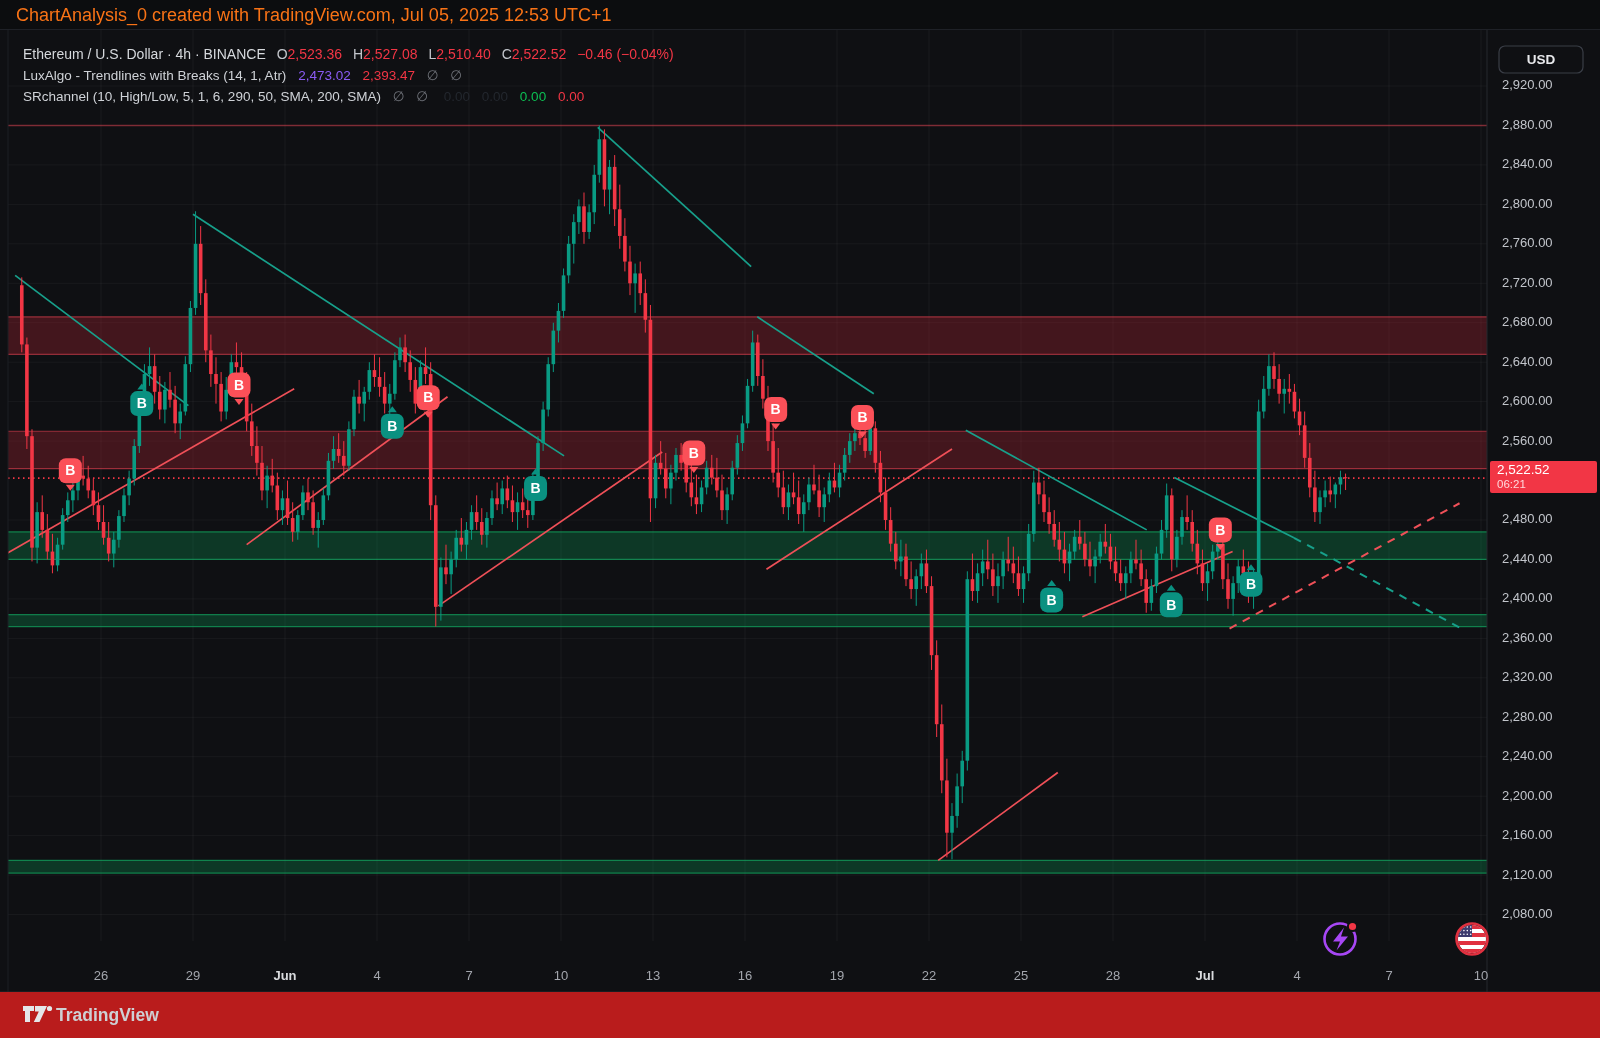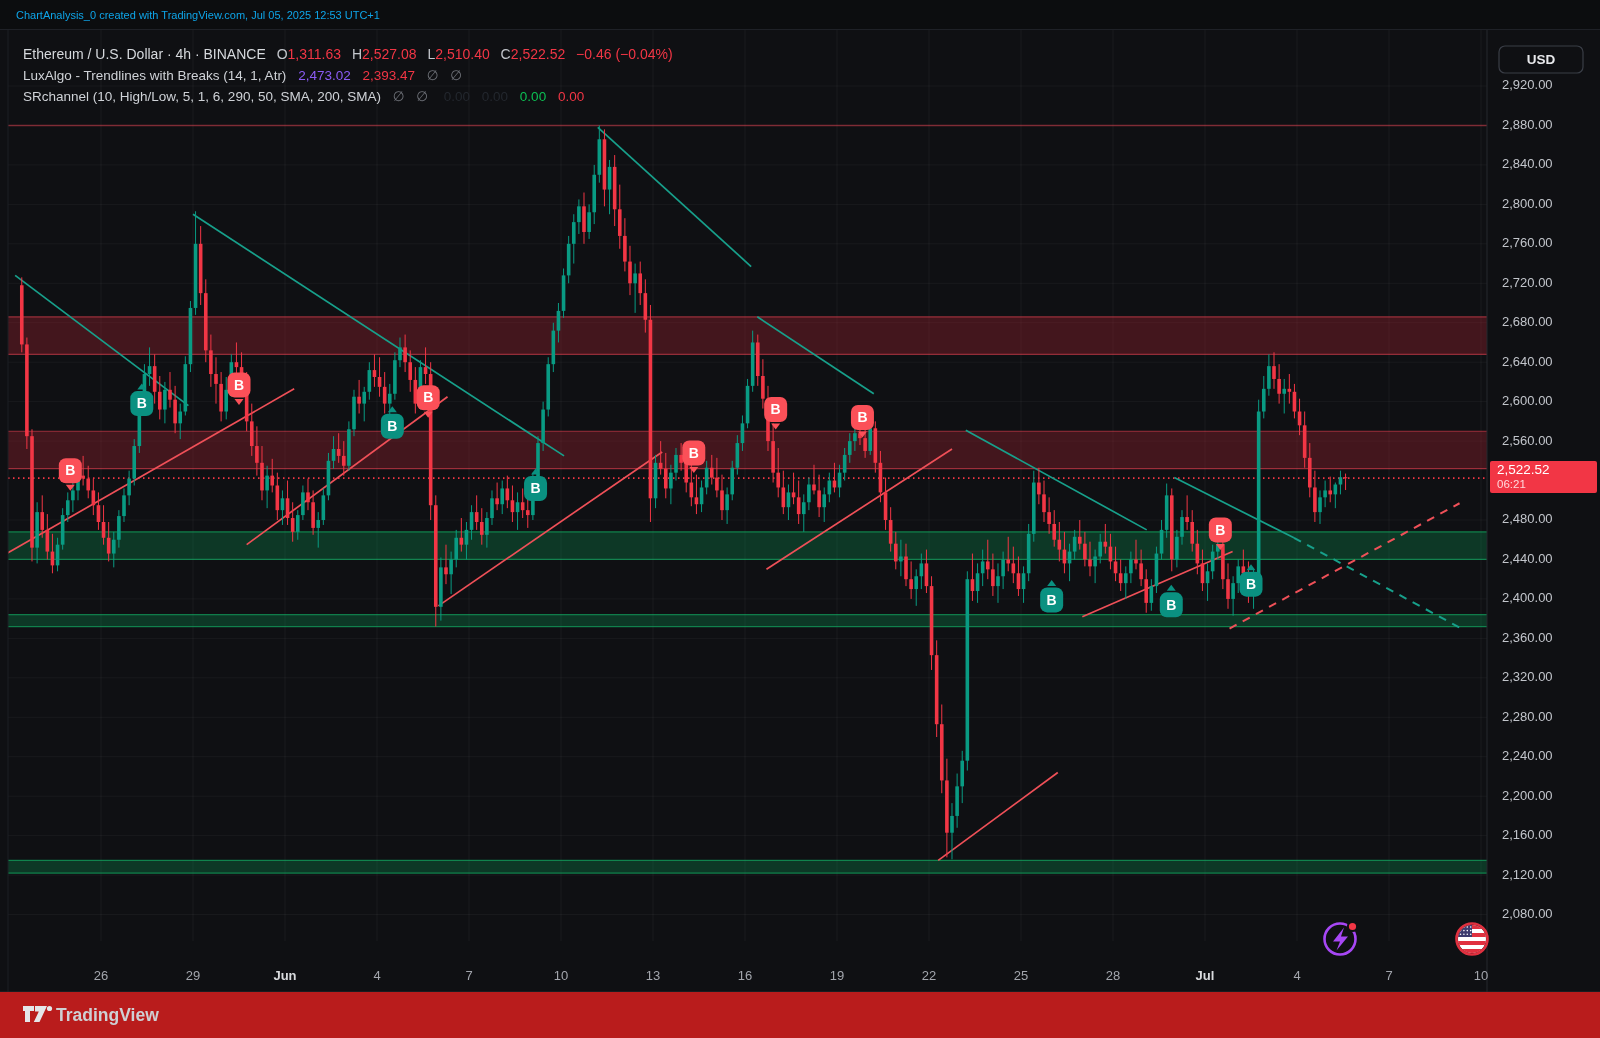--- a/index.html
+++ b/index.html
@@ -1,20 +1,20 @@
 <!DOCTYPE html>
 <html><head>
 <meta charset="utf-8">
 <style>
   html,body{margin:0;padding:0;background:#0f1013;width:1600px;height:1038px;overflow:hidden;
     font-family:"Liberation Sans","DejaVu Sans",sans-serif;-webkit-font-smoothing:antialiased;}
   #stage{position:relative;width:1600px;height:1038px;background:#0f1013;}
   #topbar{position:absolute;left:0;top:0;width:1600px;height:30px;background:#0c0d0f;
     border-bottom:1px solid #1f2127;box-sizing:border-box;}
-  #topbar .t{position:absolute;left:16px;top:0;line-height:30px;font-size:11px;color:#0ea5e9;}
+  #topbar .t{position:absolute;left:16px;top:0;line-height:30px;font-size:18px;color:#f97316;}
   #chartsvg{position:absolute;left:0;top:0;}
   #legend{position:absolute;left:23px;top:44px;z-index:5;}
   .lrow{height:21px;line-height:21px;white-space:nowrap;font-size:13.5px;}
   .lrow.first{font-size:14px;}
   .sym{color:#d6d9dd;}
   .ohlc-l{color:#c3c6cc;margin-left:7px;}
   .ohlc-v{color:#f23645;}
   .chg{color:#f23645;margin-left:7px;}
   .ind{color:#cfd2d7;}
   .v-teal{color:#8b5cf6;margin-left:8px;}
@@ -789,21 +789,21 @@
       <defs>
         <clipPath id="flagclip">
           <circle cx="1472" cy="939" r="14"></circle>
         </clipPath>
       </defs>
     </svg>
 
   <div id="legend">
     <div class="lrow first">
       <span class="sym">Ethereum / U.S. Dollar · 4h · BINANCE</span>
-      <span class="ohlc-l">O</span><span class="ohlc-v">1,311.63</span>
+      <span class="ohlc-l">O</span><span class="ohlc-v">2,523.36</span>
       <span class="ohlc-l">H</span><span class="ohlc-v">2,527.08</span>
       <span class="ohlc-l">L</span><span class="ohlc-v">2,510.40</span>
       <span class="ohlc-l">C</span><span class="ohlc-v">2,522.52</span>
       <span class="chg">−0.46 (−0.04%)</span>
     </div>
     <div class="lrow">
       <span class="ind">LuxAlgo - Trendlines with Breaks (14, 1, Atr)</span>
       <span class="v-teal">2,473.02</span>
       <span class="v-red">2,393.47</span>
       <span class="v-dim">∅ ∅</span>

